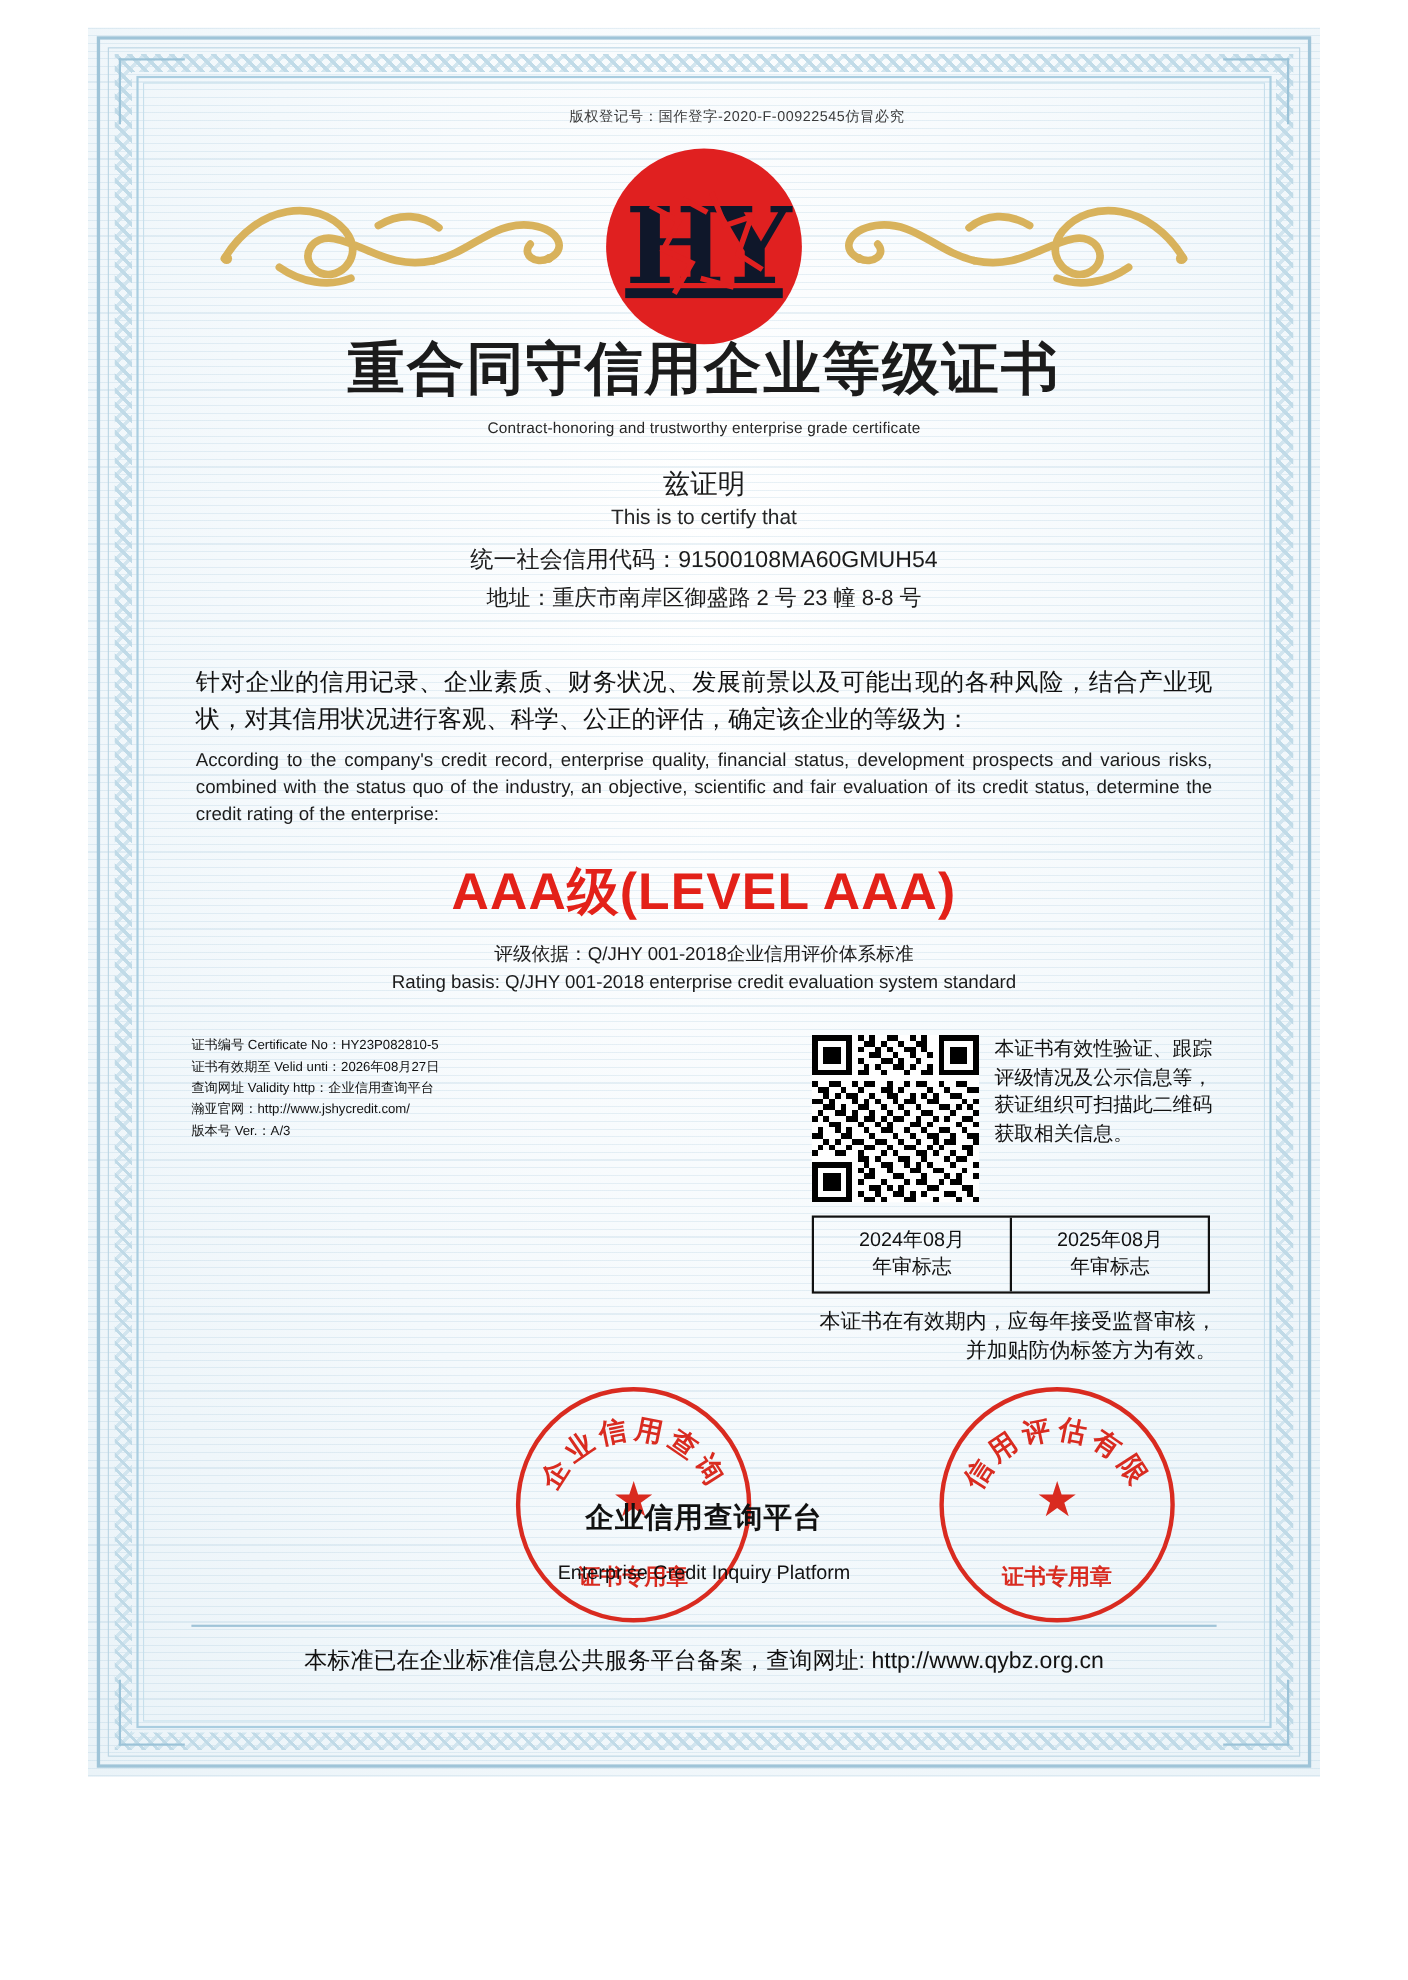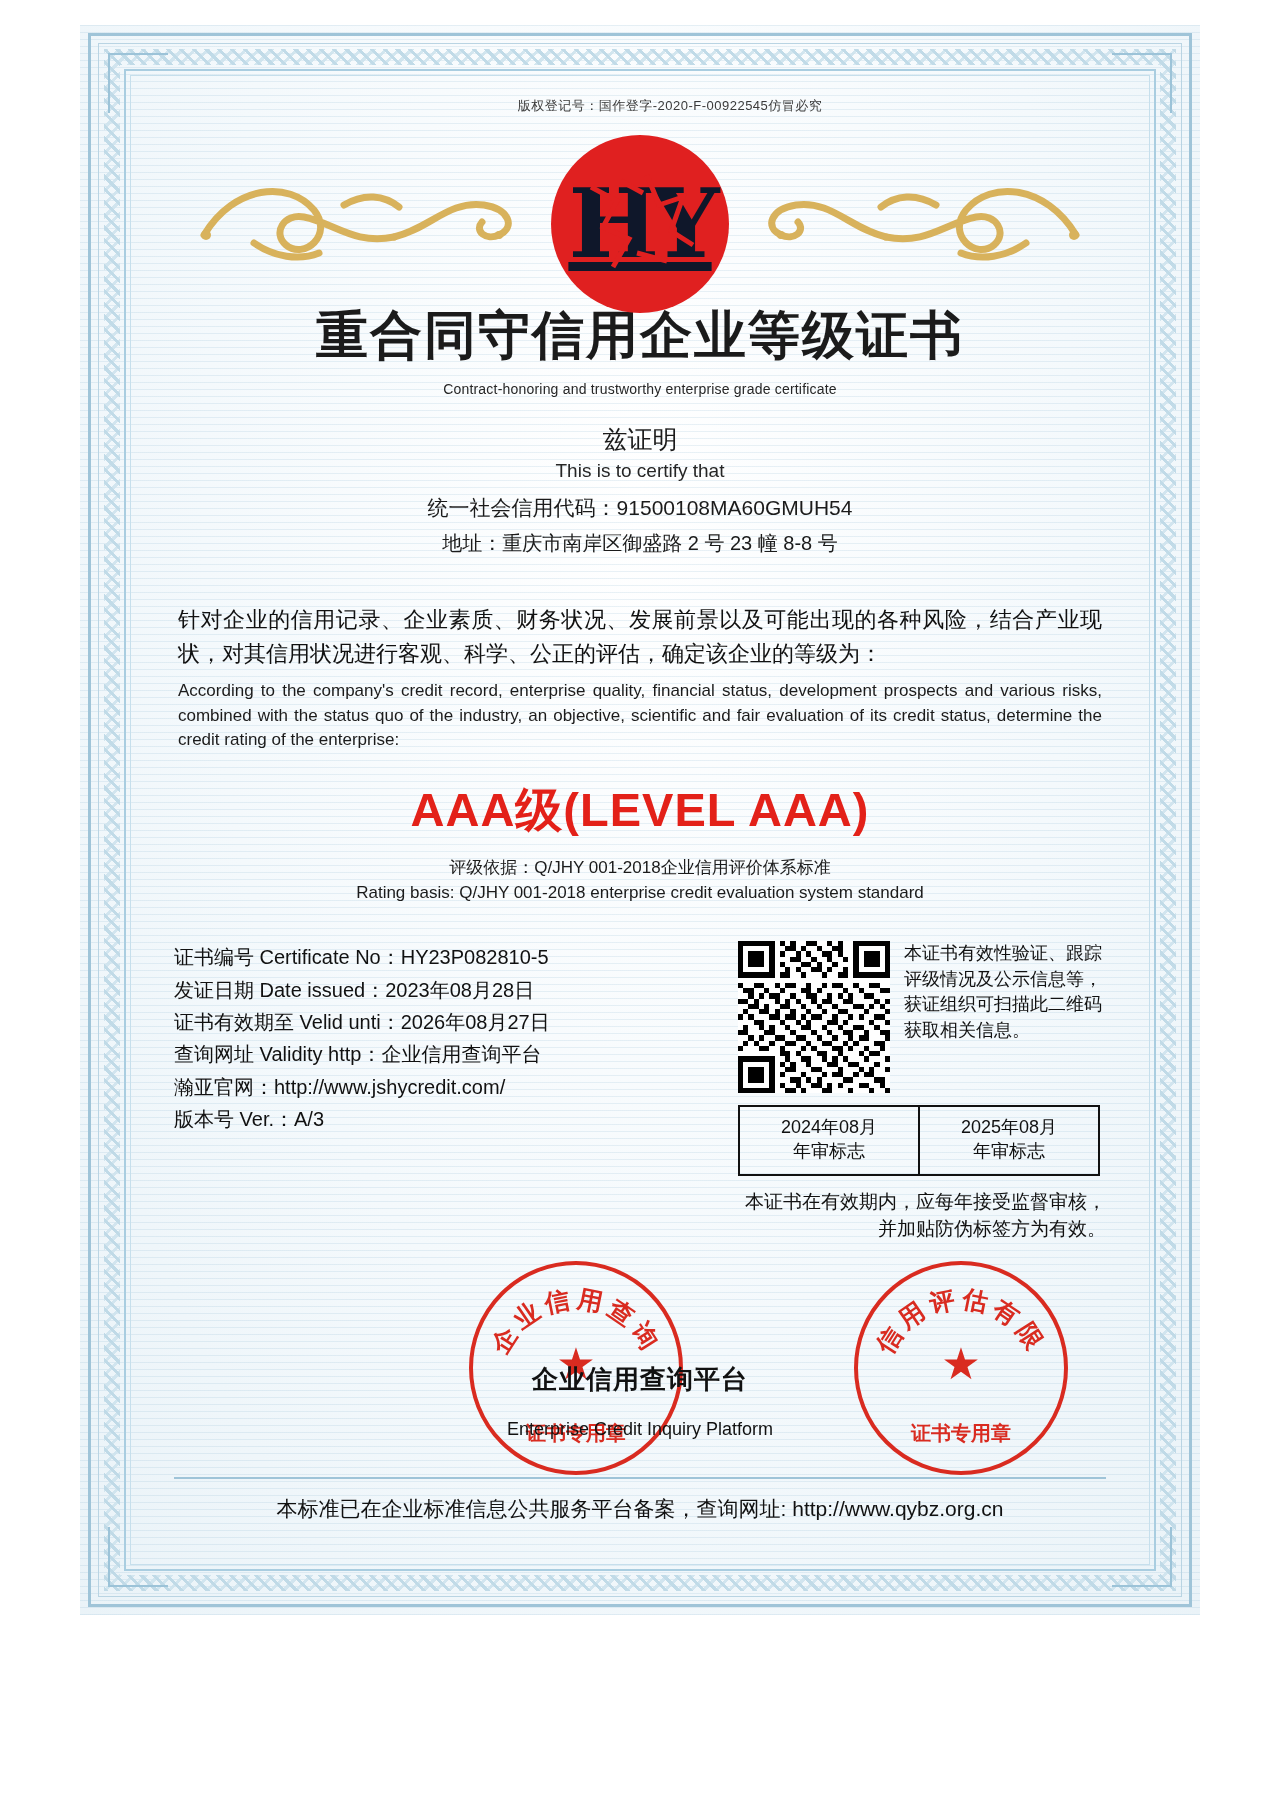--- a/index.html
+++ b/index.html
@@ -241,21 +241,21 @@
     margin-top: 4px;
   }
 
   
   .lower {
     display: flex;
     margin-top: 38px;
   }
   .details {
     width: 560px;
-    font-size: 20px;
+    font-size: 12px;
     color: #111111;
     line-height: 1.62;
   }
   .details .line { white-space: nowrap; }
   .qr-col {
     flex: 1;
     padding-left: 18px;
   }
   .qr-top {
     display: flex;
@@ -445,21 +445,20 @@
       <div class="body-en">According to the company's credit record, enterprise quality, financial status, development prospects and various risks, combined with the status quo of the industry, an objective, scientific and fair evaluation of its credit status, determine the credit rating of the enterprise:</div>
     </div>
 
     <div class="level">AAA级(LEVEL AAA)</div>
     <div class="basis-cn">评级依据：Q/JHY 001-2018企业信用评价体系标准</div>
     <div class="basis-en">Rating basis: Q/JHY 001-2018 enterprise credit evaluation system standard</div>
 
     <div class="lower">
       <div class="details">
         <div class="line">证书编号 Certificate No：HY23P082810-5</div>
-        <div class="line">发证日期 Date issued：2023年08月28日</div>
         <div class="line">证书有效期至 Velid unti：2026年08月27日</div>
         <div class="line">查询网址 Validity http：企业信用查询平台</div>
         <div class="line">瀚亚官网：http://www.jshycredit.com/</div>
         <div class="line">版本号 Ver.：A/3</div>
       </div>
 
       <div class="qr-col">
         <div class="qr-top">
           <svg class="qr" viewBox="0 0 29 29" shape-rendering="crispEdges">
             <rect width="29" height="29" fill="#ffffff"></rect>

